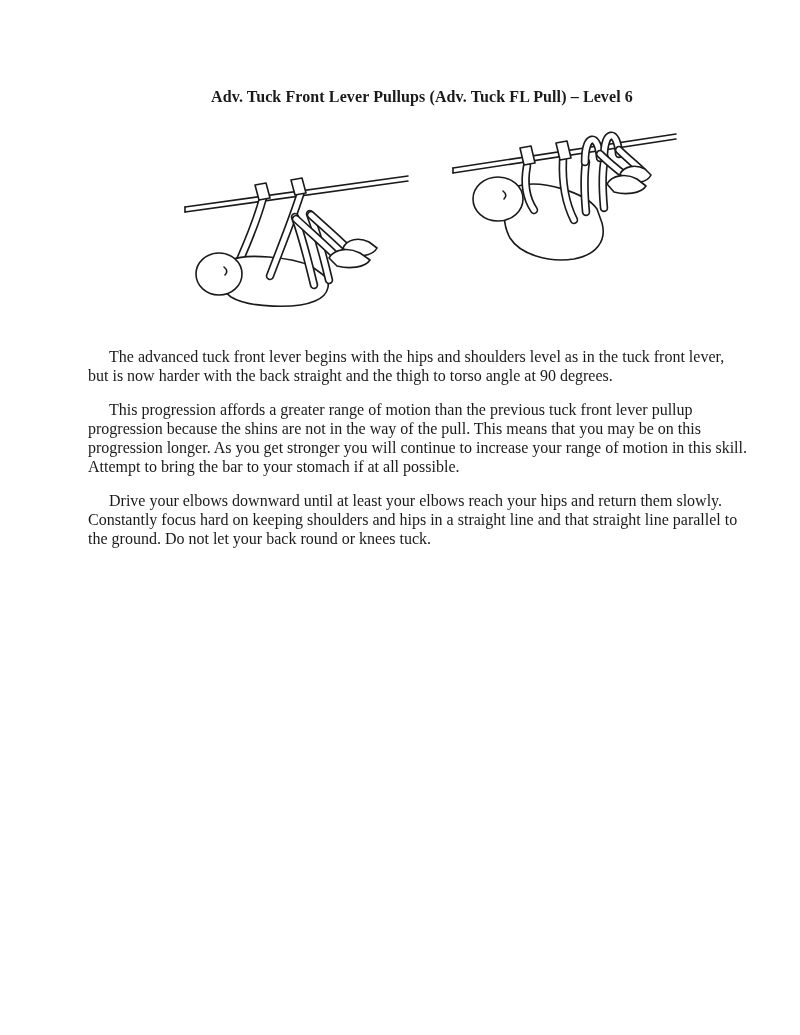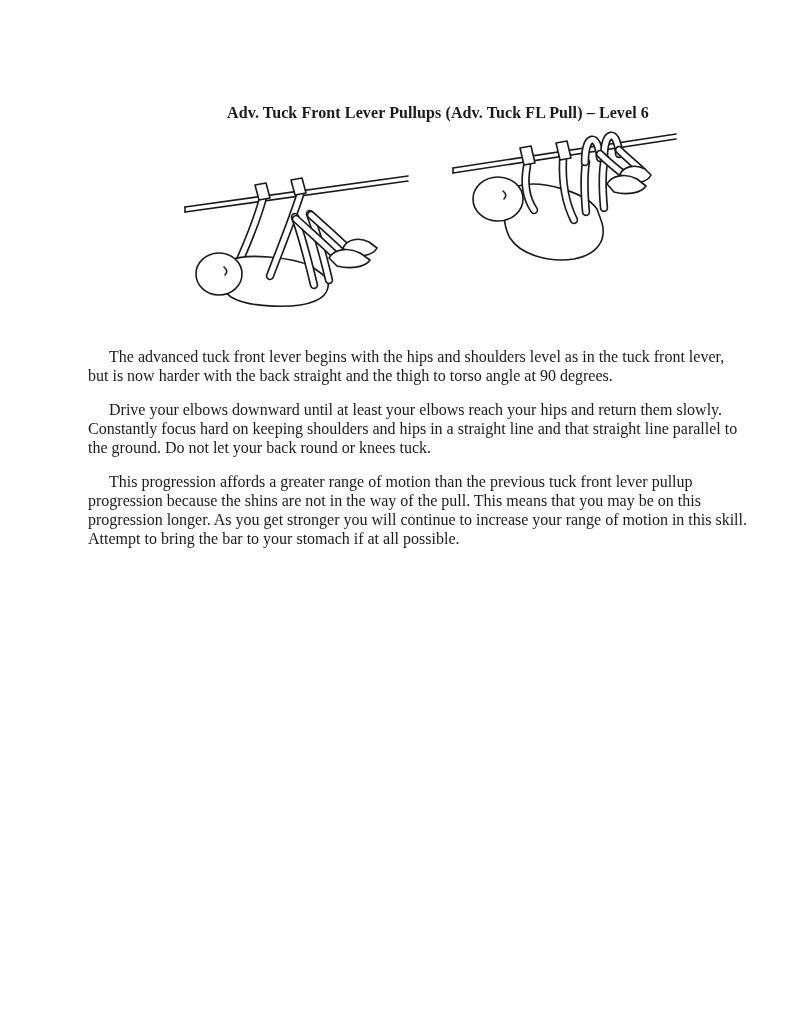--- a/index.html
+++ b/index.html
@@ -14,21 +14,21 @@
     background: #ffffff;
     color: #1a1a1a;
     font-family: "Liberation Serif", "DejaVu Serif", serif;
     overflow: hidden;
   }
   .doc-title {
     position: absolute;
     left: 92px;
     top: 88px;
     width: 660px;
-    margin: 16px;
+    margin: 0;
     text-align: center;
     font-size: 16px;
     font-weight: bold;
     letter-spacing: 0.1px;
   }
   .fig {
     position: absolute;
   }
   .fig-hang { left: 183px; top: 170px; }
   .fig-pull { left: 450px; top: 122px; }
@@ -125,17 +125,17 @@
     <path class="ti" d="M150,32 C158,40 168,48 177,55"></path>
     <path class="to" d="M169,28 C177,36 186,43 193,50"></path>
     <path class="ti" d="M169,28 C177,36 186,43 193,50"></path>
 
     <path class="blob" d="M170,52 C174,44 186,42 195,47 L201,53 C197,61 185,62 176,59 Z"></path>
     <path class="blob" d="M157,62 C162,53 176,51 187,57 L196,64 C191,72 175,73 164,70 Z"></path>
   </svg>
 
   <div class="body-text">
     <p>The advanced tuck front lever begins with the hips and shoulders level as in the tuck front lever, but is now harder with the back straight and the thigh to torso angle at 90 degrees.</p>
+    <p>This progression affords a greater range of motion than the previous tuck front lever pullup progression because the shins are not in the way of the pull. This means that you may be on this progression longer. As you get stronger you will continue to increase your range of motion in this skill. Attempt to bring the bar to your stomach if at all possible.</p>
     <p>Drive your elbows downward until at least your elbows reach your hips and return them slowly. Constantly focus hard on keeping shoulders and hips in a straight line and that straight line parallel to the ground. Do not let your back round or knees tuck.</p>
-    <p>This progression affords a greater range of motion than the previous tuck front lever pullup progression because the shins are not in the way of the pull. This means that you may be on this progression longer. As you get stronger you will continue to increase your range of motion in this skill. Attempt to bring the bar to your stomach if at all possible.</p>
   </div>
 
 </div>
 
 </body></html>

